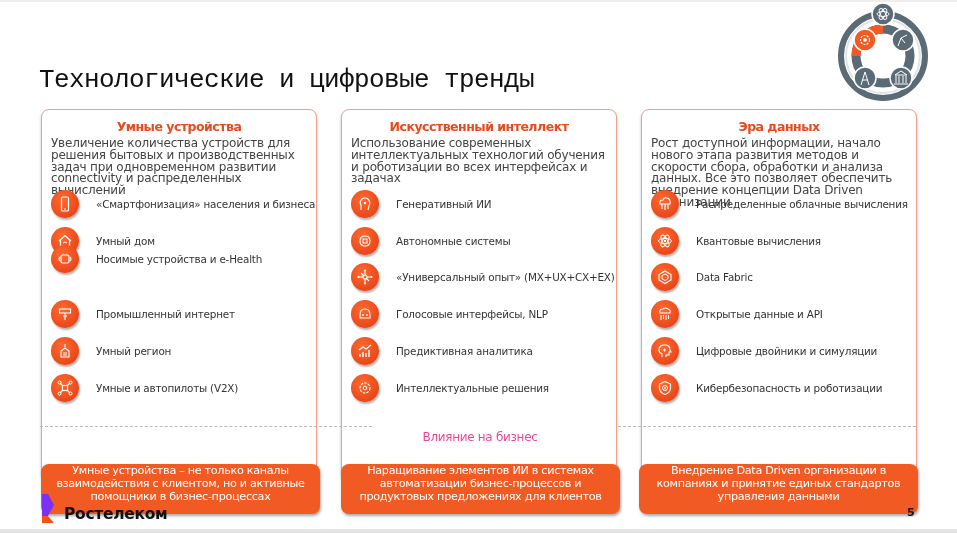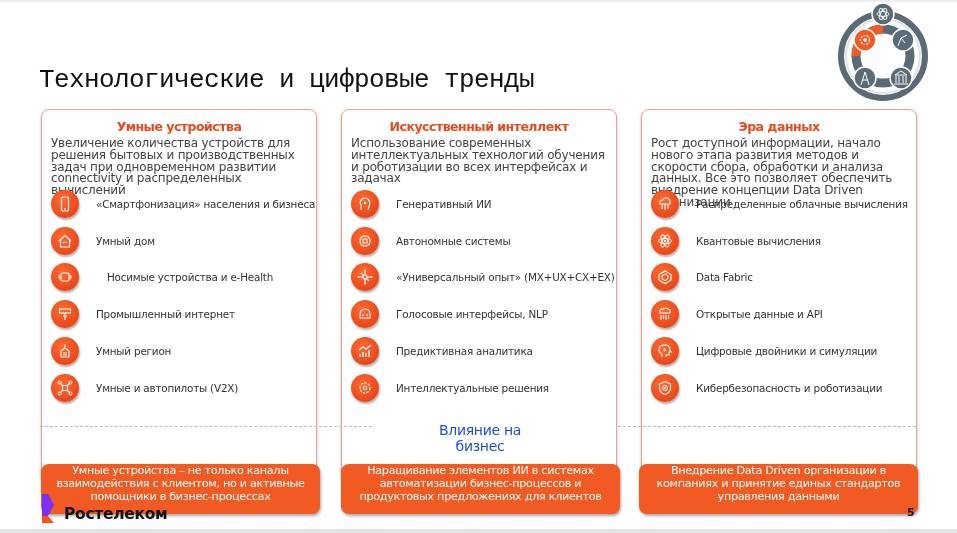--- a/index.html
+++ b/index.html
@@ -17,21 +17,21 @@
   .card-title { position: absolute; left: 0; right: 0; top: 9px; text-align: center; font-size: 12.5px; font-weight: bold; color: #e8491d; letter-spacing: -0.5px; }
   .card-desc { position: absolute; left: 9px; right: 6px; top: 28px; font-size: 12px; line-height: 11.8px; color: #444; letter-spacing: -0.2px; }
   .items { position: absolute; left: 9px; right: 4px; top: 80px; }
   .item { position: absolute; left: 0; right: 0; height: 28px; display: flex; align-items: center; }
   .ic { width: 28px; height: 28px; border-radius: 50%; background: radial-gradient(circle at 40% 35%, #ff6a30, #e9481a 70%); box-shadow: 1px 2px 2px rgba(0,0,0,0.3); display: flex; align-items: center; justify-content: center; flex: none; }
   .ic svg { width: 18px; height: 18px; }
   .item-label { margin-left: 17px; font-size: 10.4px; color: #333; letter-spacing: -0.2px; white-space: nowrap; }
 
   .impact-row { position: absolute; left: 40px; top: 418px; width: 876px; height: 16px; }
   .impact-line { position: absolute; top: 8px; height: 0; border-top: 1px dashed #bbbbbb; }
-  .impact-label { position: absolute; left: 380px; top: 4px; width: 120px; text-align: center; font-size: 14px; color: #1d4ed8; letter-spacing: -0.3px; }
+  .impact-label { position: absolute; left: 380px; top: 12px; width: 120px; text-align: center; font-size: 12px; color: #ec4899; letter-spacing: -0.3px; }
 
   .biz { position: absolute; top: 464px; width: 279px; height: 50px; border-radius: 8px; background: #f15a22; box-shadow: 1px 2px 3px rgba(0,0,0,0.35); display: flex; justify-content: center; text-align: center; padding: 0 6px; }
   .biz span { color: #fff; font-size: 11.2px; line-height: 13px; letter-spacing: -0.3px; }
 
   .logo { position: absolute; left: 41px; top: 492px; height: 32px; display: flex; align-items: center; }
   .logo-mark { width: 16px; height: 32px; }
   .logo-text { margin-left: 7px; margin-top: 12px; font-size: 15.5px; font-weight: bold; color: #111; letter-spacing: -0.3px; }
   .page-num { position: absolute; left: 907px; top: 506px; font-size: 11px; font-weight: bold; color: #111; }
 </style>
 </head>
@@ -86,21 +86,21 @@
     </div>
     <div class="item" style="top:37px;">
       <span class="ic">
           <svg viewBox="0 0 18 18">
             <path d="M3 9 L9 3.5 L15 9 M4.5 8 V15 H13.5 V8" fill="none" stroke="#fff" stroke-width="1.2"></path>
             <path d="M7 11 Q9 9 11 11" fill="none" stroke="#fff" stroke-width="1"></path>
           </svg>
         </span>
       <span class="item-label">Умный дом</span>
     </div>
-    <div class="item" style="top:73px;gap:11px;">
+    <div class="item" style="top:55px;">
       <span class="ic">
           <svg viewBox="0 0 18 18">
             <rect x="5" y="5" width="8" height="8" rx="1.5" fill="none" stroke="#fff" stroke-width="1.2"></rect>
             <path d="M4 7 Q2 9 4 11 M14 7 Q16 9 14 11" fill="none" stroke="#fff" stroke-width="1.1"></path>
           </svg>
         </span>
       <span class="item-label">Носимые устройства и e-Health</span>
     </div>
     <div class="item" style="top:110px;">
       <span class="ic">

